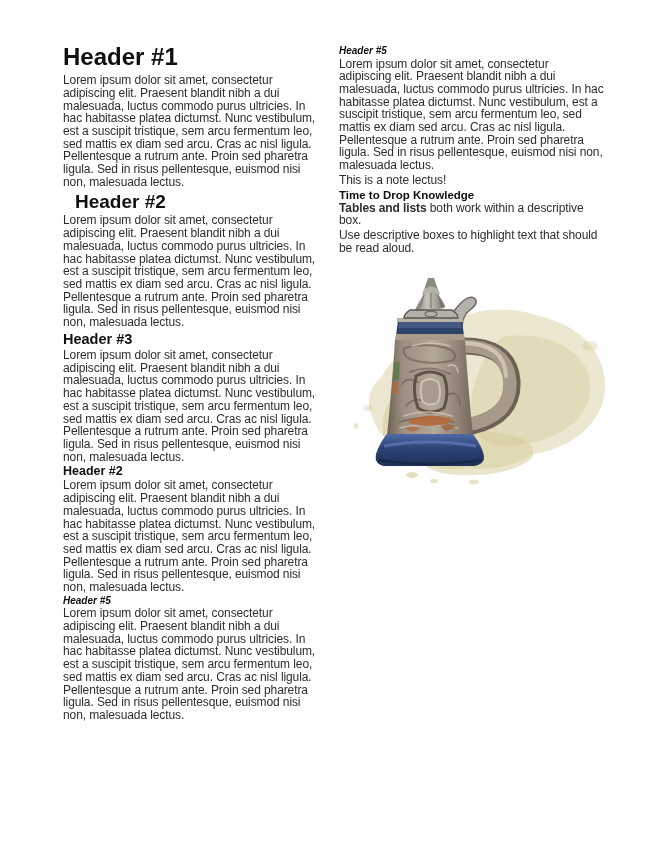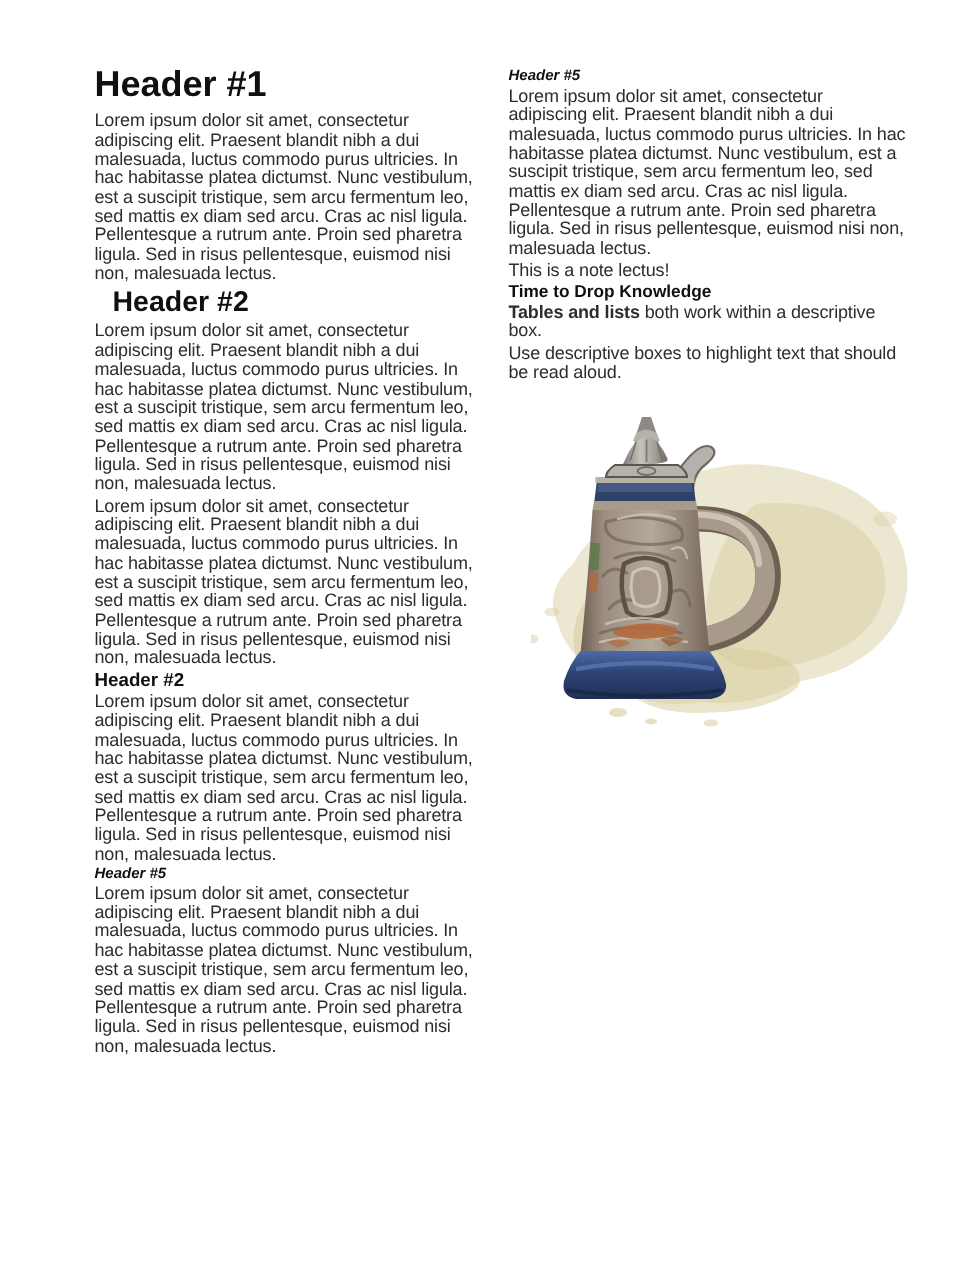--- a/index.html
+++ b/index.html
@@ -48,20 +48,21 @@
 <div class="page">
   <div class="cols">
 
     <div class="col left">
       <h1>Header #1</h1>
       <p class="body">Lorem ipsum dolor sit amet, consectetur adipiscing elit. Praesent blandit nibh a dui malesuada, luctus commodo purus ultricies. In hac habitasse platea dictumst. Nunc vestibulum, est a suscipit tristique, sem arcu fermentum leo, sed mattis ex diam sed arcu. Cras ac nisl ligula. Pellentesque a rutrum ante. Proin sed pharetra ligula. Sed in risus pellentesque, euismod nisi non, malesuada lectus.</p>
 
       <h2>Header #2</h2>
       <p class="body">Lorem ipsum dolor sit amet, consectetur adipiscing elit. Praesent blandit nibh a dui malesuada, luctus commodo purus ultricies. In hac habitasse platea dictumst. Nunc vestibulum, est a suscipit tristique, sem arcu fermentum leo, sed mattis ex diam sed arcu. Cras ac nisl ligula. Pellentesque a rutrum ante. Proin sed pharetra ligula. Sed in risus pellentesque, euismod nisi non, malesuada lectus.</p>
 
+      <h3>Header #3</h3>
       <p class="body">Lorem ipsum dolor sit amet, consectetur adipiscing elit. Praesent blandit nibh a dui malesuada, luctus commodo purus ultricies. In hac habitasse platea dictumst. Nunc vestibulum, est a suscipit tristique, sem arcu fermentum leo, sed mattis ex diam sed arcu. Cras ac nisl ligula. Pellentesque a rutrum ante. Proin sed pharetra ligula. Sed in risus pellentesque, euismod nisi non, malesuada lectus.</p>
 
       <h4>Header #2</h4>
       <p class="body">Lorem ipsum dolor sit amet, consectetur adipiscing elit. Praesent blandit nibh a dui malesuada, luctus commodo purus ultricies. In hac habitasse platea dictumst. Nunc vestibulum, est a suscipit tristique, sem arcu fermentum leo, sed mattis ex diam sed arcu. Cras ac nisl ligula. Pellentesque a rutrum ante. Proin sed pharetra ligula. Sed in risus pellentesque, euismod nisi non, malesuada lectus.</p>
 
       <h5>Header #5</h5>
       <p class="body">Lorem ipsum dolor sit amet, consectetur adipiscing elit. Praesent blandit nibh a dui malesuada, luctus commodo purus ultricies. In hac habitasse platea dictumst. Nunc vestibulum, est a suscipit tristique, sem arcu fermentum leo, sed mattis ex diam sed arcu. Cras ac nisl ligula. Pellentesque a rutrum ante. Proin sed pharetra ligula. Sed in risus pellentesque, euismod nisi non, malesuada lectus.</p>
     </div>
 
     <div class="col right">

